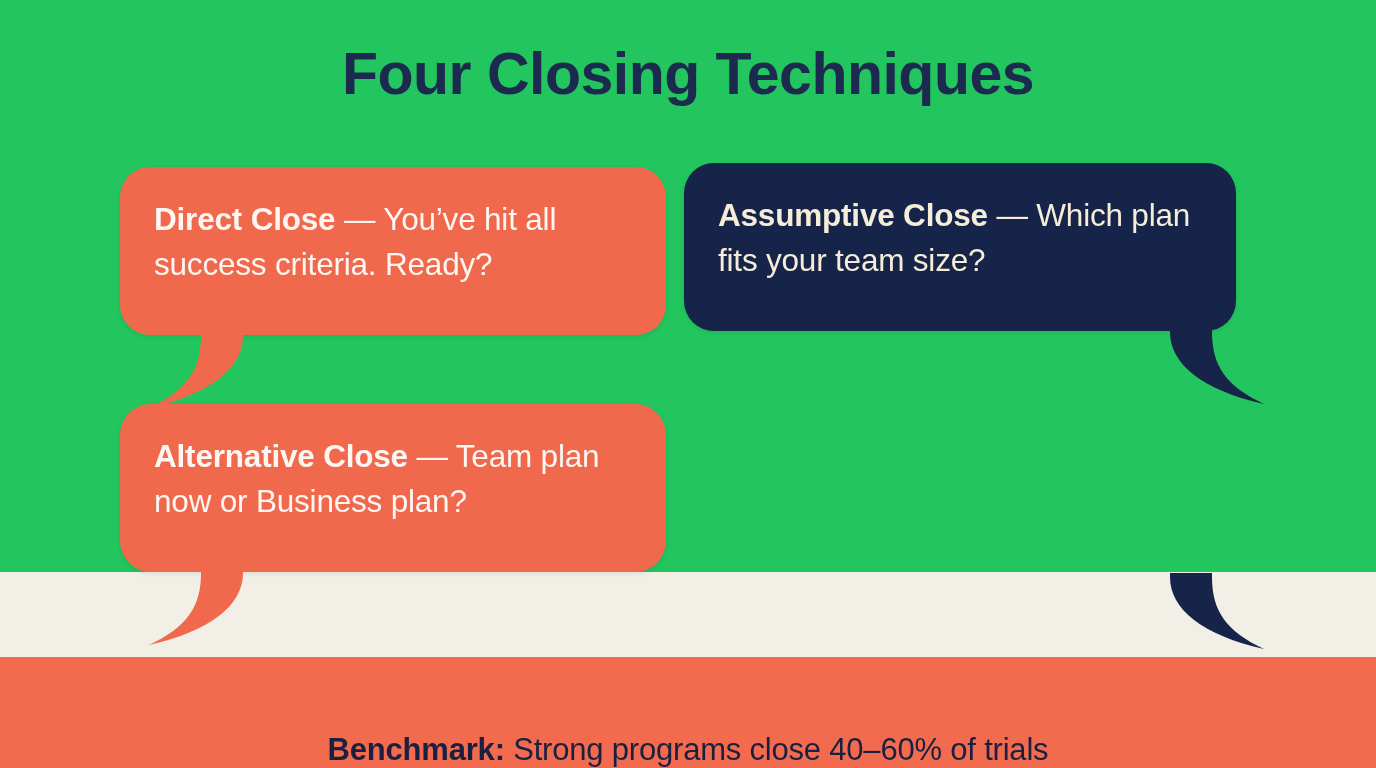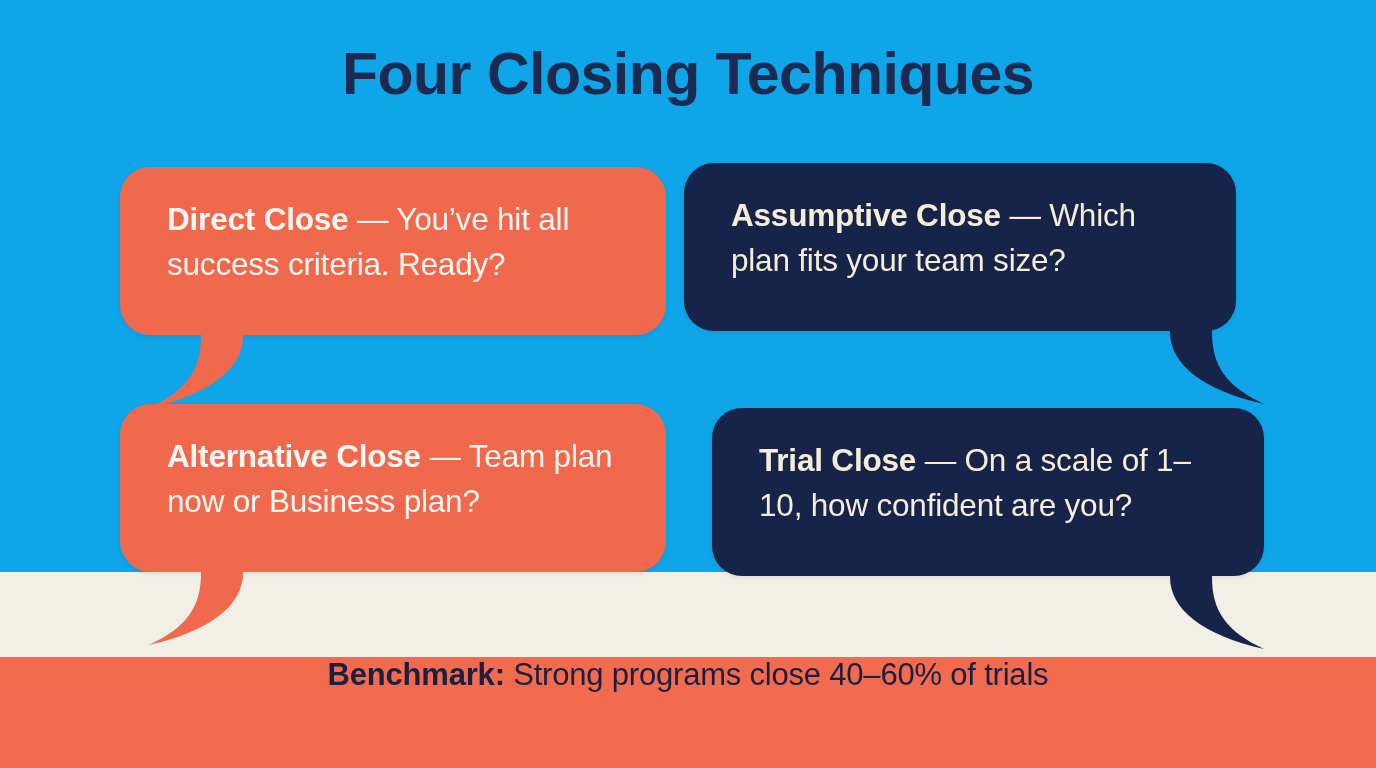--- a/index.html
+++ b/index.html
@@ -12,21 +12,21 @@
     height: 768px;
     overflow: hidden;
     font-family: "Liberation Sans", sans-serif;
     background: #F2EFE6;
   }
 
   #poster {
     position: relative;
     width: 1376px;
     height: 572px;
-    background: #0ea5e9;
+    background: #22c55e;
   }
 
   
   #title {
     position: absolute;
     left: 0;
     top: 44px;
     width: 1376px;
     text-align: center;
     font-size: 59px;
@@ -34,21 +34,21 @@
     letter-spacing: -0.5px;
     color: #1B2A4E;
     line-height: 1.05;
   }
 
   
   .bubble {
     position: absolute;
     box-sizing: border-box;
     border-radius: 30px;
-    padding: 30px 34px 0 47px;
+    padding: 30px 34px 0 34px;
     filter: drop-shadow(0 2px 2px rgba(0,0,0,0.07));
   }
   .bubble .txt {
     font-size: 31.5px;
     line-height: 1.42;
     letter-spacing: -0.2px;
   }
   .bubble .term {
     font-weight: bold;
   }
@@ -84,21 +84,21 @@
 
   
   #footer-band {
     position: absolute;
     left: 0;
     top: 657px;
     width: 1376px;
     height: 111px;
     background: #F26B4E;
     display: flex;
-    align-items: flex-start;
+    align-items: flex-end;
     justify-content: center;
   }
   #footer-text {
     font-size: 31px;
     color: #1B2040;
     letter-spacing: -0.2px;
   }
   #footer-text .lead {
     font-weight: bold;
   }
@@ -130,25 +130,20 @@
 
   <div class="bubble coral" id="bubble-3">
     <div class="txt">
       <span class="term">Alternative Close</span><span class="dash"> — </span><span class="body">Team plan now or Business plan?</span>
     </div>
   </div>
   <svg class="tail" id="tail-3" viewBox="0 0 120 80">
     <path d="M100,0 L100,4 C100,36 68,62 6,76 C44,58 58,38 58,4 L58,0 Z" fill="#F0694C"></path>
   </svg>
 
-  <div class="bubble navy" id="bubble-4">
-    <div class="txt">
-      <span class="term">Trial Close</span><span class="dash"> — </span><span class="body">On a scale of 1–10, how confident are you?</span>
-    </div>
-  </div>
   <svg class="tail" id="tail-4" viewBox="0 0 120 80">
     <path d="M20,0 L20,4 C20,36 52,62 114,76 C76,58 62,38 62,4 L62,0 Z" fill="#17244A"></path>
   </svg>
 
   <div id="footer-band">
     <div id="footer-text">
       <span class="lead">Benchmark:</span><span class="rest"> Strong programs close 40–60% of trials</span>
     </div>
   </div>
 

